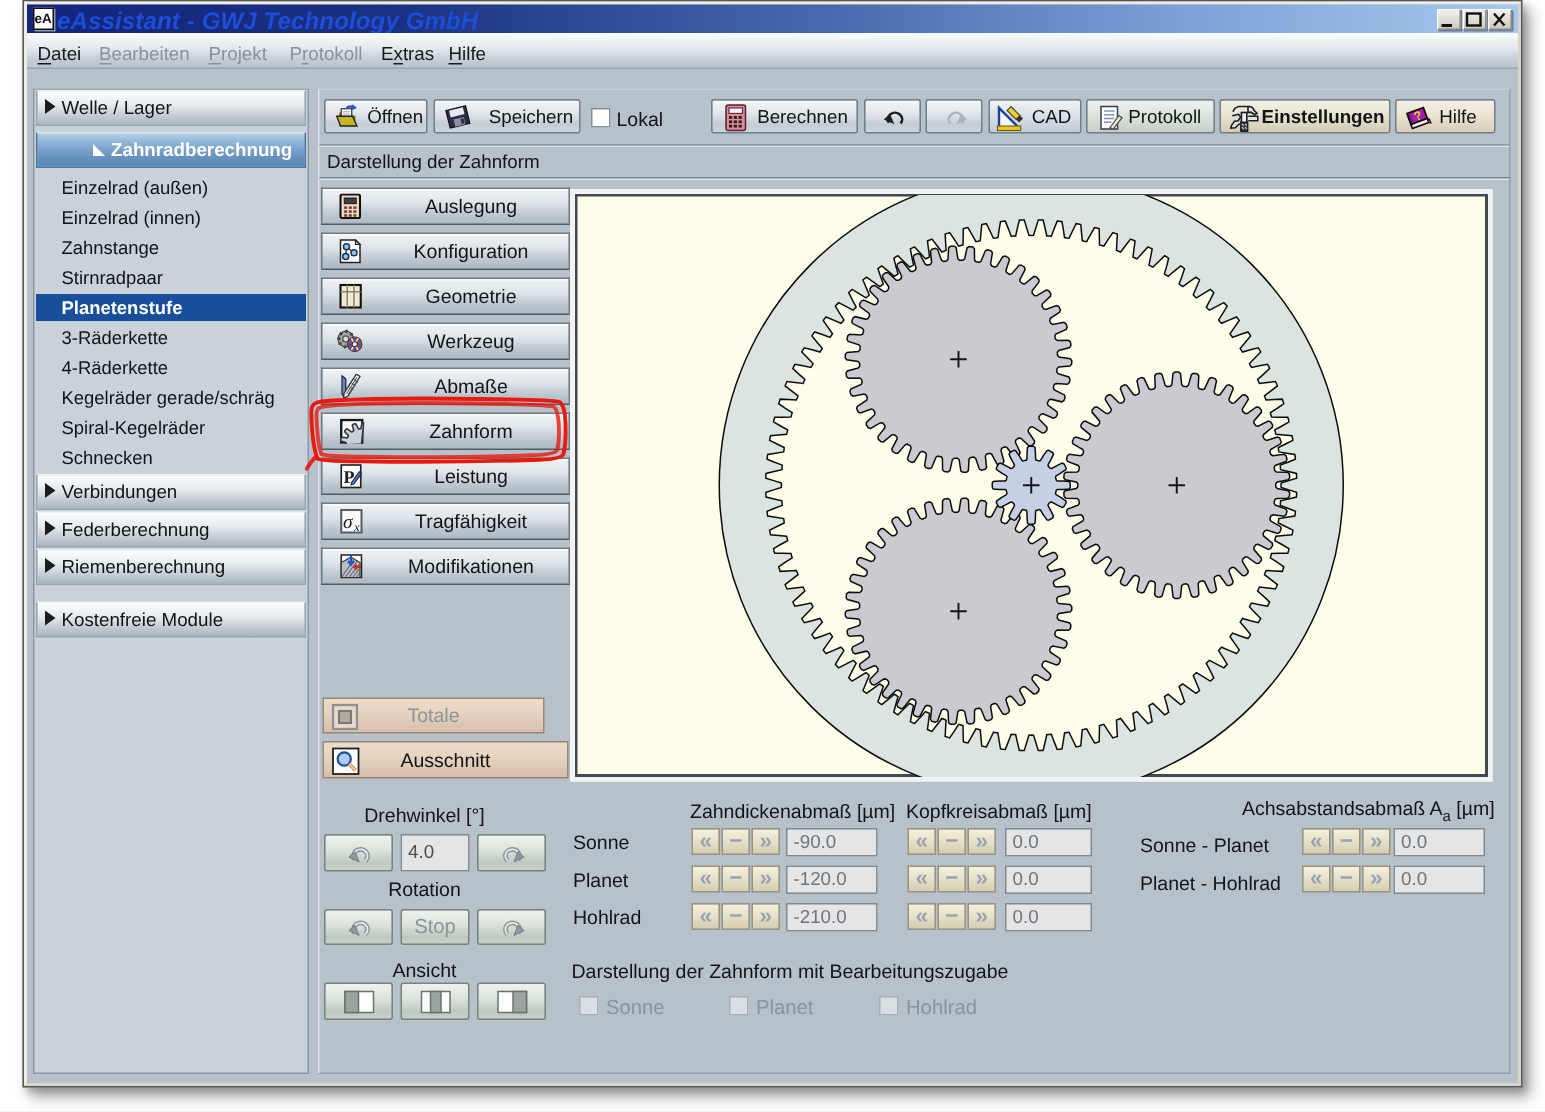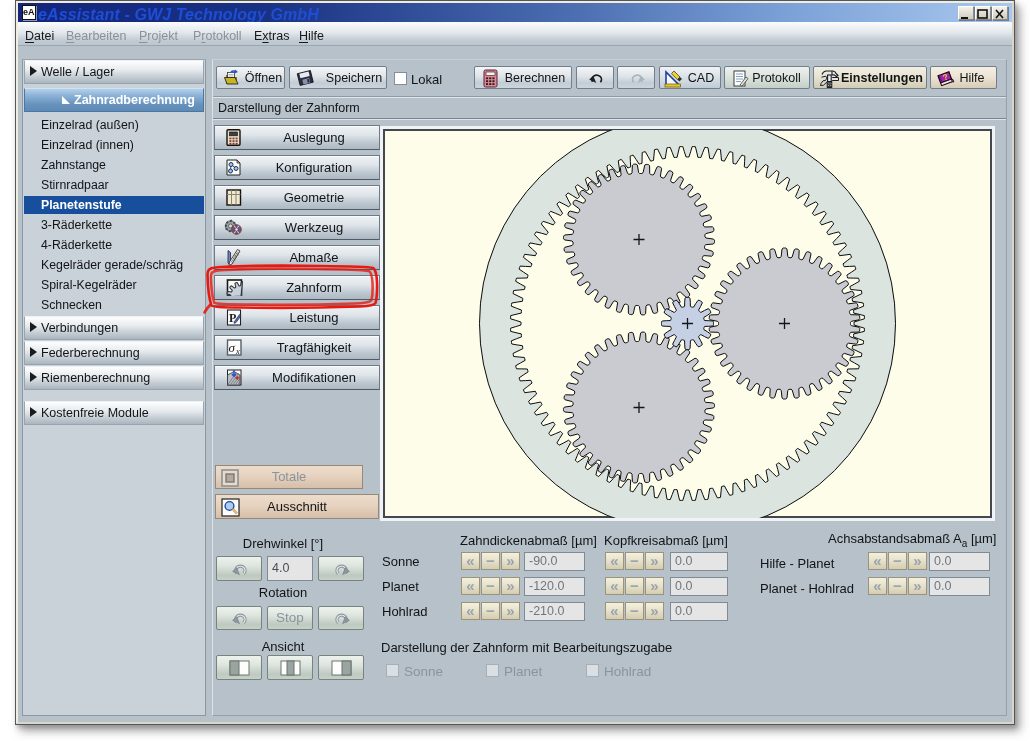--- a/index.html
+++ b/index.html
@@ -320,21 +320,21 @@
       <path d="M633.5 407.5 H644.5 M639.0 402.0 V413.0" stroke="#15161a" stroke-width="1.3" fill="none"></path>
       <path d="M713.5 323.5 L713.5 324.4 L713.4 325.2 L712.8 326.0 L708.8 326.3 L704.9 326.4 L704.2 326.8 L704.1 327.4 L703.9 327.9 L703.8 328.4 L703.7 329.0 L704.0 329.7 L707.4 331.7 L710.6 334.0 L710.8 335.0 L710.4 335.8 L710.0 336.5 L709.6 337.2 L709.1 337.9 L708.1 338.3 L704.6 336.6 L701.1 334.7 L700.3 334.8 L699.9 335.1 L699.5 335.5 L699.1 335.9 L698.8 336.3 L698.7 337.1 L700.6 340.6 L702.3 344.1 L701.9 345.1 L701.2 345.6 L700.5 346.0 L699.8 346.4 L699.0 346.8 L698.0 346.6 L695.7 343.4 L693.7 340.0 L693.0 339.7 L692.4 339.8 L691.9 339.9 L691.4 340.1 L690.8 340.2 L690.4 340.9 L690.3 344.8 L690.0 348.8 L689.2 349.4 L688.4 349.5 L687.5 349.5 L686.6 349.5 L685.8 349.4 L685.0 348.8 L684.7 344.8 L684.6 340.9 L684.2 340.2 L683.6 340.1 L683.1 339.9 L682.6 339.8 L682.0 339.7 L681.3 340.0 L679.3 343.4 L677.0 346.6 L676.0 346.8 L675.2 346.4 L674.5 346.0 L673.8 345.6 L673.1 345.1 L672.7 344.1 L674.4 340.6 L676.3 337.1 L676.2 336.3 L675.9 335.9 L675.5 335.5 L675.1 335.1 L674.7 334.8 L673.9 334.7 L670.4 336.6 L666.9 338.3 L665.9 337.9 L665.4 337.2 L665.0 336.5 L664.6 335.8 L664.2 335.0 L664.4 334.0 L667.6 331.7 L671.0 329.7 L671.3 329.0 L671.2 328.4 L671.1 327.9 L670.9 327.4 L670.8 326.8 L670.1 326.4 L666.2 326.3 L662.2 326.0 L661.6 325.2 L661.5 324.4 L661.5 323.5 L661.5 322.6 L661.6 321.8 L662.2 321.0 L666.2 320.7 L670.1 320.6 L670.8 320.2 L670.9 319.6 L671.1 319.1 L671.2 318.6 L671.3 318.0 L671.0 317.3 L667.6 315.3 L664.4 313.0 L664.2 312.0 L664.6 311.2 L665.0 310.5 L665.4 309.8 L665.9 309.1 L666.9 308.7 L670.4 310.4 L673.9 312.3 L674.7 312.2 L675.1 311.9 L675.5 311.5 L675.9 311.1 L676.2 310.7 L676.3 309.9 L674.4 306.4 L672.7 302.9 L673.1 301.9 L673.8 301.4 L674.5 301.0 L675.2 300.6 L676.0 300.2 L677.0 300.4 L679.3 303.6 L681.3 307.0 L682.0 307.3 L682.6 307.2 L683.1 307.1 L683.6 306.9 L684.2 306.8 L684.6 306.1 L684.7 302.2 L685.0 298.2 L685.8 297.6 L686.6 297.5 L687.5 297.5 L688.4 297.5 L689.2 297.6 L690.0 298.2 L690.3 302.2 L690.4 306.1 L690.8 306.8 L691.4 306.9 L691.9 307.1 L692.4 307.2 L693.0 307.3 L693.7 307.0 L695.7 303.6 L698.0 300.4 L699.0 300.2 L699.8 300.6 L700.5 301.0 L701.2 301.4 L701.9 301.9 L702.3 302.9 L700.6 306.4 L698.7 309.9 L698.8 310.7 L699.1 311.1 L699.5 311.5 L699.9 311.9 L700.3 312.2 L701.1 312.3 L704.6 310.4 L708.1 308.7 L709.1 309.1 L709.6 309.8 L710.0 310.5 L710.4 311.2 L710.8 312.0 L710.6 313.0 L707.4 315.3 L704.0 317.3 L703.7 318.0 L703.8 318.6 L703.9 319.1 L704.1 319.6 L704.2 320.2 L704.9 320.6 L708.8 320.7 L712.8 321.0 L713.4 321.8 L713.5 322.6 Z" fill="#c5d0e4" stroke="#0b0c0e" stroke-width="1.0"></path>
       <path d="M682.0 323.5 H693.0 M687.5 318.0 V329.0" stroke="#15161a" stroke-width="1.3" fill="none"></path>
     </svg>
 <div class="lab13 abs" style="left:460px;top:533px;">Zahndickenabmaß [µm]</div>
 <div class="lab13 abs" style="left:604px;top:533px;">Kopfkreisabmaß [µm]</div>
 <div class="lab13 abs" style="left:828px;top:531px;">Achsabstandsabmaß A<span style="font-size:10px;vertical-align:-4px;">a</span> [µm]</div>
 <div class="lab13 abs" style="left:382px;top:554px;">Sonne</div>
 <div class="lab13 abs" style="left:382px;top:579px;">Planet</div>
 <div class="lab13 abs" style="left:382px;top:604px;">Hohlrad</div>
-<div class="lab13 abs" style="left:760px;top:556px;">Hilfe - Planet</div>
+<div class="lab13 abs" style="left:760px;top:556px;">Sonne - Planet</div>
 <div class="lab13 abs" style="left:760px;top:581px;">Planet - Hohlrad</div>
 <div class="step abs" style="left:461px;top:552px;">«</div>
     <div class="step abs" style="left:481px;top:552px;">−</div>
     <div class="step abs" style="left:501px;top:552px;">»</div>
 <div class="inp abs" style="left:524px;top:552px;width:61px;height:19px;line-height:17px;">-90.0</div>
 <div class="step abs" style="left:461px;top:577px;">«</div>
     <div class="step abs" style="left:481px;top:577px;">−</div>
     <div class="step abs" style="left:501px;top:577px;">»</div>
 <div class="inp abs" style="left:524px;top:577px;width:61px;height:19px;line-height:17px;">-120.0</div>
 <div class="step abs" style="left:461px;top:602px;">«</div>

